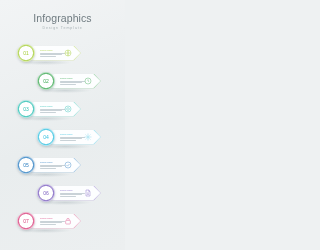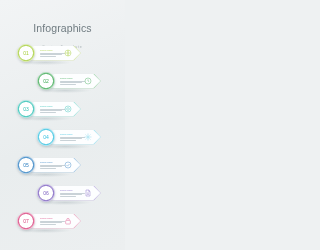--- a/index.html
+++ b/index.html
@@ -30,21 +30,21 @@
     left: 0;
     width: 125px;
     text-align: center;
   }
   .title {
     font-size: 10.5px;
     font-weight: 400;
     letter-spacing: 0.1px;
     color: #6f7b80;
     line-height: 12px;
-    margin: 10px;
+    margin: 0;
     text-align: center;
   }
   .subtitle {
     font-size: 3.6px;
     letter-spacing: 0.9px;
     color: #a8b2b6;
     line-height: 6px;
     margin: 1px 0 0 0;
     text-transform: none;
   }

